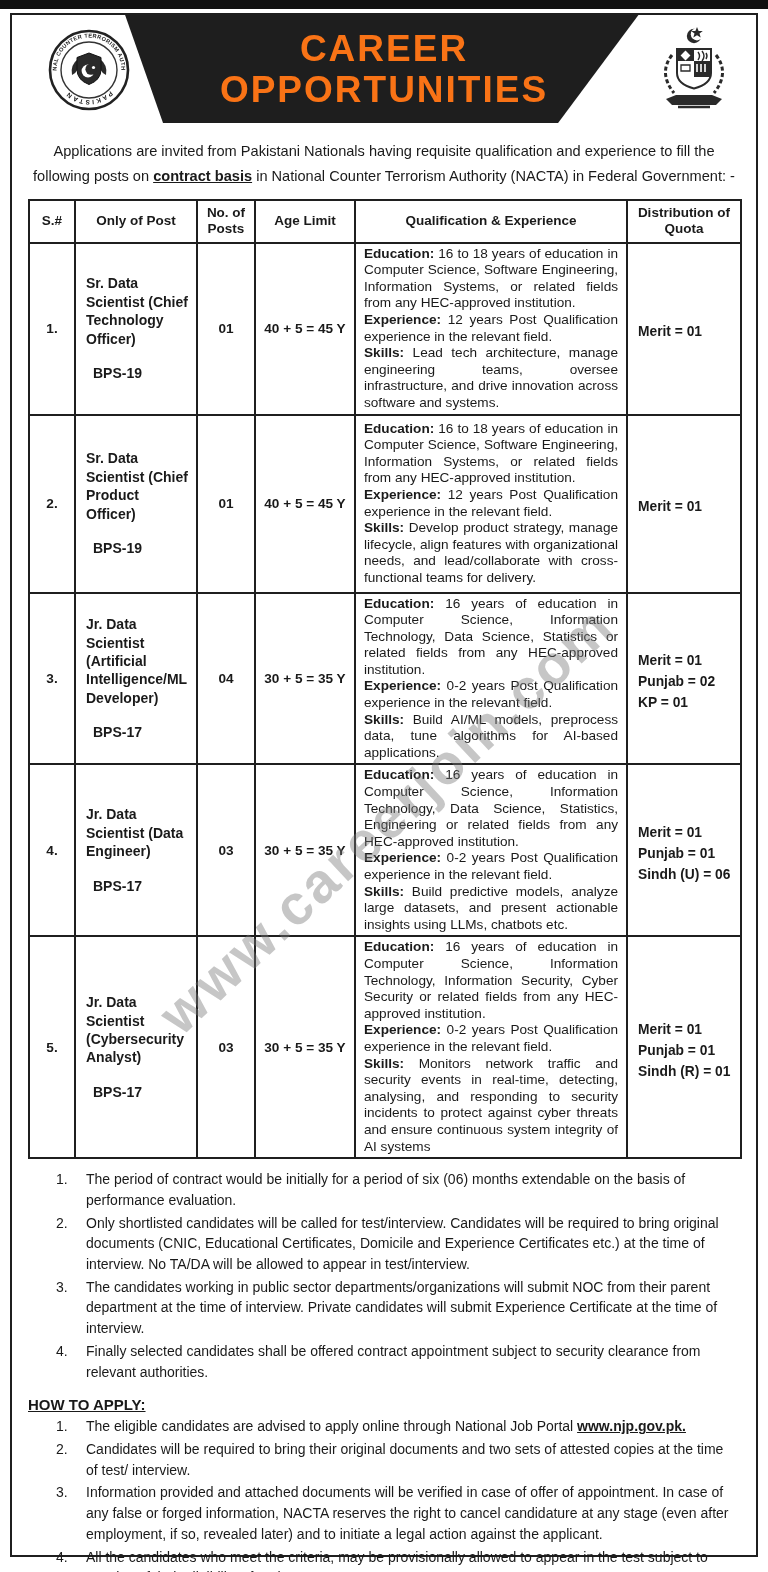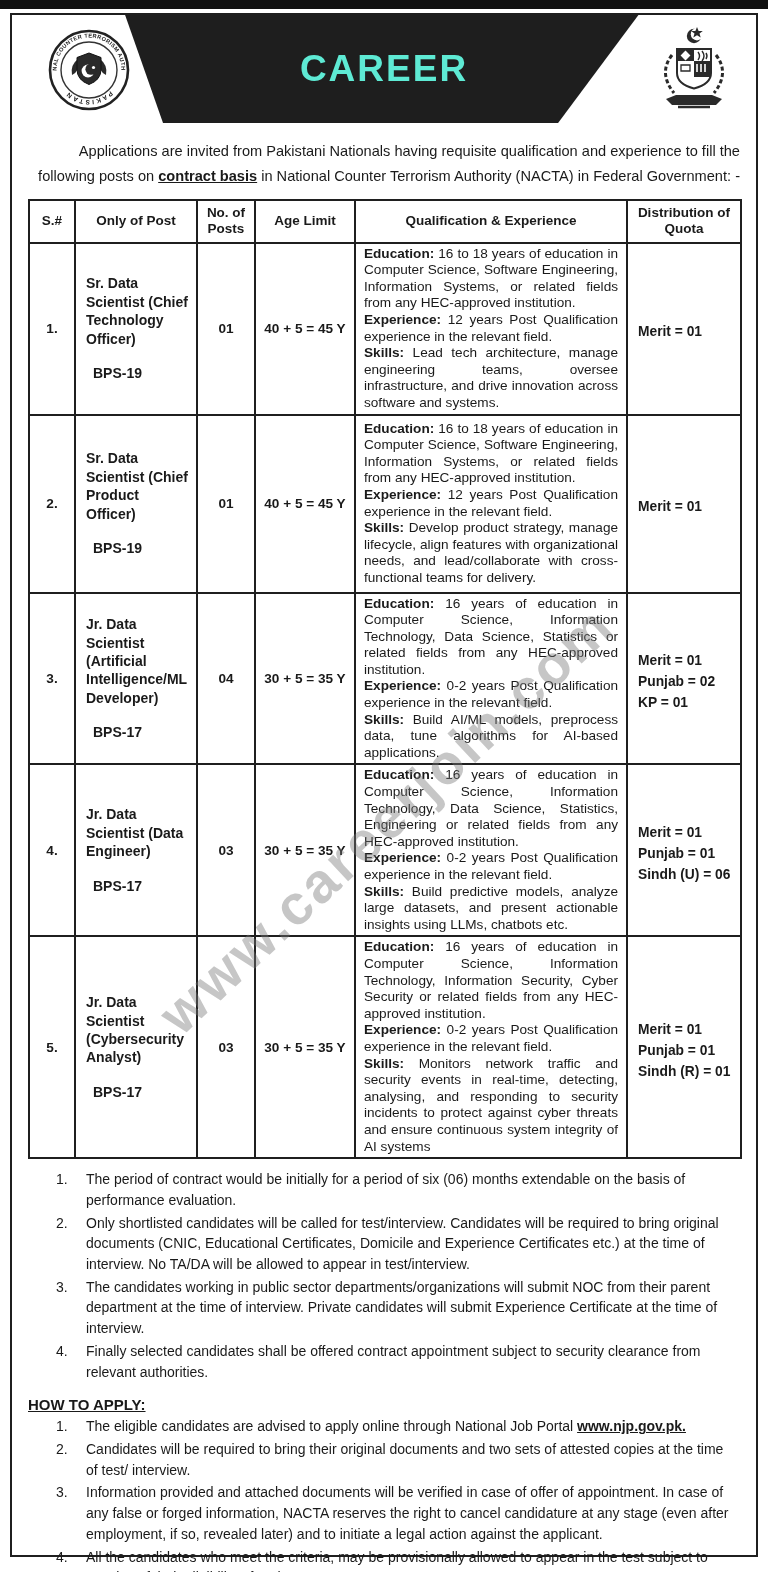--- a/index.html
+++ b/index.html
@@ -5,25 +5,25 @@
   html,body{margin:0;padding:0;width:768px;height:1572px;overflow:hidden;background:#fff;
     font-family:"Liberation Sans", sans-serif;color:#1a1a1a;}
   .top-strip{width:768px;height:9px;background:#101010;}
   .ad{width:748px;height:1544px;margin:4px auto 0;border:2px solid #1f1f1f;box-sizing:border-box;
     background:#fff;position:relative;display:flex;flex-direction:column;}
   
   .banner{position:relative;height:112px;flex:0 0 auto;}
   .trapezoid{position:absolute;left:0;top:0;width:100%;height:108px;background:#1e1e1e;
     clip-path:polygon(15.2% 0, 84.2% 0, 73.4% 100%, 20.3% 100%);
     display:flex;flex-direction:column;align-items:center;justify-content:center;}
-  .title-l1,.title-l2{color:#5eead4;font-weight:bold;font-size:37px;line-height:1.12;letter-spacing:2px;}
+  .title-l1,.title-l2{color:#f97316;font-weight:bold;font-size:37px;line-height:1.12;letter-spacing:2px;}
   .logo-left{position:absolute;left:36px;top:14px;}
   .logo-right{position:absolute;right:18px;top:8px;}
   
-  .intro{margin:12px 16px 0;font-size:14.6px;line-height:1.72;text-align:right;}
+  .intro{margin:12px 16px 0;font-size:14.6px;line-height:1.72;text-align:center;}
   .u{font-weight:bold;text-decoration:underline;}
   
   table.jobs{border-collapse:collapse;margin:10px 16px 0;width:712px;table-layout:fixed;
     font-size:13.6px;}
   table.jobs th,table.jobs td{border:2px solid #1f1f1f;vertical-align:middle;box-sizing:border-box;}
   table.jobs th{font-size:13.5px;font-weight:bold;text-align:center;padding:4px 2px;line-height:1.2;}
   .col-sn{width:46px;} .col-name{width:122px;} .col-posts{width:58px;}
   .col-age{width:100px;} .col-qual{width:272px;} .col-quota{width:114px;}
   td.c-sn,td.c-posts,td.c-age{text-align:center;font-weight:bold;}
   td.c-name{font-weight:bold;padding:4px 6px 4px 10px;line-height:1.32;font-size:14px;}
@@ -46,20 +46,21 @@
 </head>
 <body>
 
 <div class="top-strip"></div>
 
 <div class="ad">
 
   <div class="banner">
     <div class="trapezoid">
       <div class="title-l1">CAREER</div>
+      <div class="title-l2">OPPORTUNITIES</div>
     </div>
 
     <svg class="logo-left" width="82" height="82" viewBox="0 0 82 82">
       <circle cx="41" cy="41" r="39" fill="#fff" stroke="#222" stroke-width="2.6"></circle>
       <circle cx="41" cy="41" r="28" fill="#fff" stroke="#333" stroke-width="1.4"></circle>
       <defs>
         <path id="arcTop" d="M 8.5 41 A 32.5 32.5 0 0 1 73.5 41"></path>
         <path id="arcBot" d="M 71 41 A 30 30 0 0 1 11 41"></path>
       </defs>
       <text font-size="5.6" font-weight="bold" fill="#222" letter-spacing="0.4">

